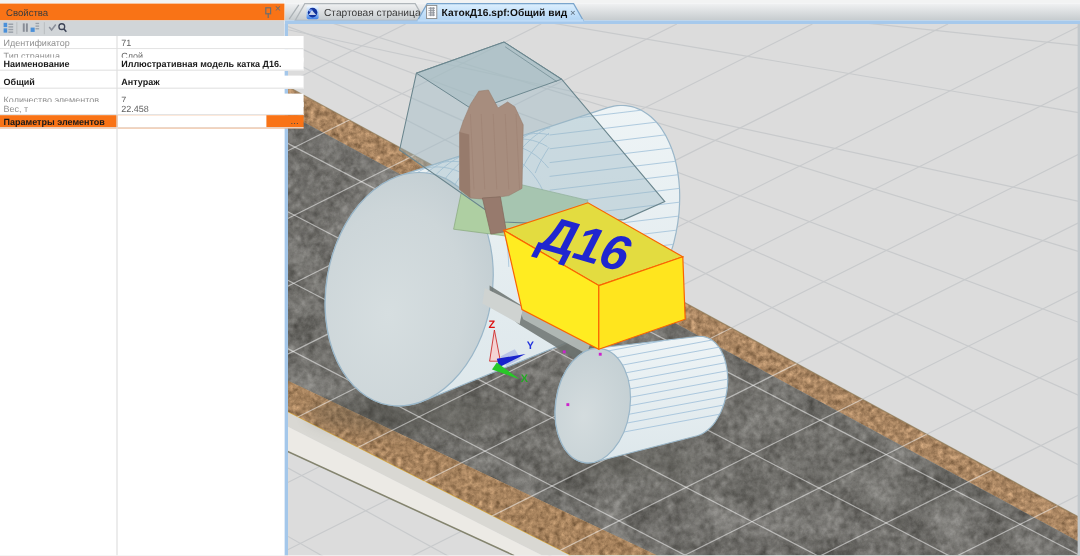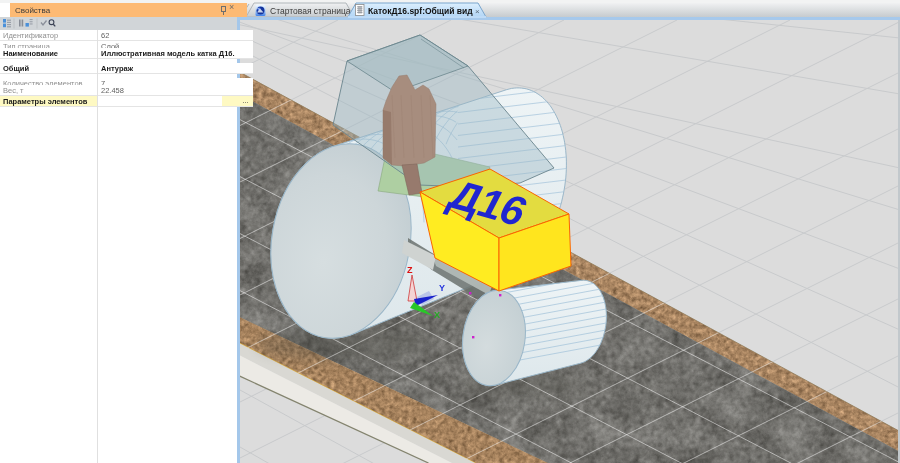--- a/index.html
+++ b/index.html
@@ -1,28 +1,28 @@
 <!DOCTYPE html>
 <html><head><meta charset="utf-8"><style>
 * { margin:0; padding:0; box-sizing:border-box; }
 body { width:900px; height:463px; font-family:"Liberation Sans", sans-serif; overflow:hidden; position:relative; background:#fff; }
 .panel { position:absolute; left:0; top:0; width:237px; height:463px; background:#fff; }
 .panel .topstrip { position:absolute; left:0; top:0; width:237px; height:3px; background:#f2f3f3; }
-.panel .titlebar { position:absolute; left:10px; top:3px; width:237px; height:14px; background:#fdba74; }
+.panel .titlebar { position:absolute; left:0; top:3px; width:237px; height:14px; background:#f97316; }
 .panel .titlebar .t { position:absolute; left:5px; top:3px; font-size:8px; color:#3c3c3c; }
 .pin { position:absolute; left:221px; top:6px; width:5px; height:6px; border:1px solid #6e6e6e; }
 .pin::after { content:""; position:absolute; left:1px; top:4px; width:1px; height:4px; background:#6e6e6e; }
 .cls { position:absolute; left:229px; top:2px; font-size:9px; color:#6e6e6e; }
 .panel .toolbar { position:absolute; left:0; top:17px; width:237px; height:13px; background:#d1d5d8; }
 .grid { position:absolute; left:0; top:30px; width:237px; }
 .row { position:absolute; left:0; width:253px; height:11px; border-bottom:1px solid #e4e4e4; background:#fff; }
 .row .lab { position:absolute; left:3px; top:1px; font-size:7.5px; color:#8f8f8f; white-space:nowrap; }
 .row .val { position:absolute; left:101px; top:1px; font-size:7.5px; color:#5f5f5f; white-space:nowrap; }
 .row.b .lab, .row.b .val { color:#1a1a1a; font-weight:bold; }
-.row.sel { background:#fef9c3; }
+.row.sel { background:#f97316; }
 .row.sel .vcell { position:absolute; left:98px; top:0; width:124px; height:10px; background:#fff; }
 .vdiv { position:absolute; left:97px; top:30px; width:1px; height:433px; background:#e0e0e0; }
 .dots { position:absolute; right:1px; top:1px; width:13px; height:9px; color:#444; font-size:8px; text-align:center; line-height:7px; }
 .tabwrap { position:absolute; left:237px; top:0; width:663px; height:20px;text-align:right; }
 .vpframe { position:absolute; left:237px; top:20px; width:3px; height:443px; background:#a4c7ea; }
 .vpframe2 { position:absolute; left:898px; top:20px; width:2px; height:443px; background:#c2c8cc; }
 .scene { position:absolute; left:240px; top:20px; width:660px; height:443px; overflow:hidden; }
 </style></head>
 <body>
 <div class="scene">
@@ -286,21 +286,21 @@
         <rect x="29.6" y="6.4" width="3" height="1.1" fill="#9aa0a8"></rect>
     <rect x="36.5" y="1.5" width="1" height="10" fill="#bdc1c4"></rect>
     <path d="M41,5.5 L43,8 L46.5,3.5" stroke="#8a8f9a" stroke-width="1.3" fill="none"></path>
     <circle cx="51.5" cy="5.2" r="2.4" fill="none" stroke="#3c4356" stroke-width="1.1"></circle>
         <line x1="53.3" y1="7.2" x2="55.3" y2="9.4" stroke="#3c4356" stroke-width="1.3"></line>
   </svg>
  </div>
  <div class="grid">
   <div class="row" style="top:0px">
         <span class="lab">Идентификатор</span>
-        <span class="val">62</span>
+        <span class="val">71</span>
       </div>
   <div class="row" style="top:11px">
         <span class="lab">Тип страница</span>
         <span class="val">Слой</span>
       </div>
   <div class="row b" style="top:18px">
         <span class="lab">Наименование</span>
         <span class="val">Иллюстративная модель катка Д16.</span>
       </div>
   <div class="row b" style="top:33px">

